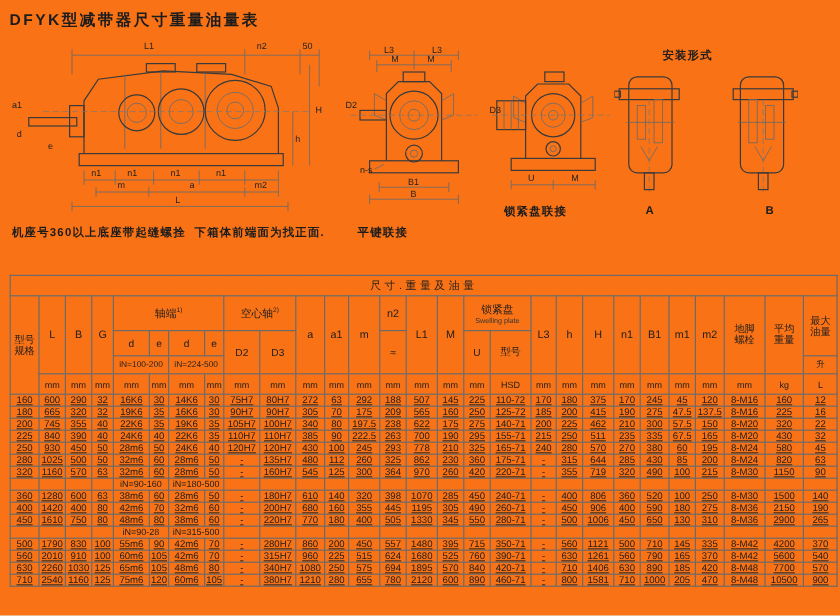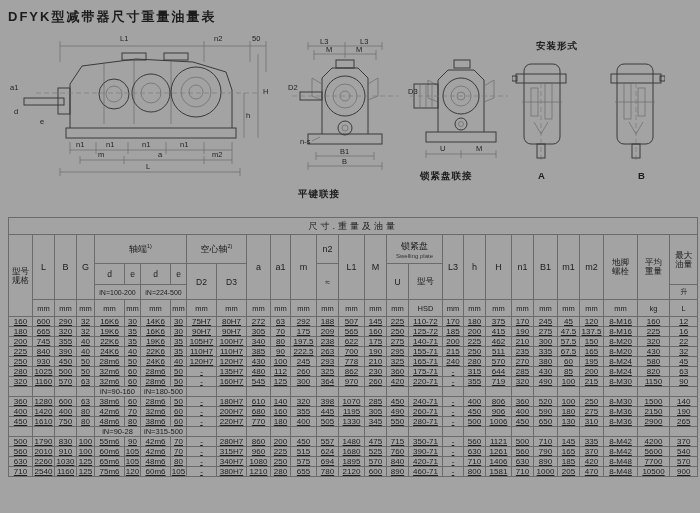--- a/index.html
+++ b/index.html
@@ -1,28 +1,28 @@
 <!DOCTYPE html>
 <html><head>
 <meta charset="utf-8">
 <style>
   html,body{margin:0;padding:0;background:#e8e8e8;}
-  #page{position:relative;width:700px;height:513px;background:#a3a3a3;color:#1c1c1c;
+  #page{position:relative;width:700px;height:513px;background:#f97316;color:#1c1c1c;
         font-family:"Liberation Sans","DejaVu Sans",sans-serif;overflow:hidden;}
   .abs{position:absolute;}
   #title{left:8px;top:8px;font-size:13px;font-weight:bold;letter-spacing:2px;}
   .caption{font-size:9.5px;font-weight:bold;letter-spacing:1px;}
   .dim{position:absolute;font-size:7.5px;color:#222;line-height:8px;white-space:nowrap;}
   svg{display:block;}
   svg .ln{stroke:#3a3a3a;fill:none;stroke-width:1;}
   svg .thin{stroke:#6a6a6a;fill:none;stroke-width:.7;}
   svg .dash{stroke:#777;fill:none;stroke-width:.6;stroke-dasharray:5 3;}
 
   
-  #spec-table{position:absolute;left:8px;top:217px;border-collapse:collapse;table-layout:fixed;width:684px;}
+  #spec-table{position:absolute;left:8px;top:229px;border-collapse:collapse;table-layout:fixed;width:684px;}
   #spec-table th,#spec-table td{border:1px solid #6b6b6b;padding:0;text-align:center;
        font-weight:normal;overflow:hidden;white-space:nowrap;}
   #spec-table{border:1px solid #3a3a3a;}
   tr.cap th{height:16px;font-size:9px;letter-spacing:3px;border-bottom:1px solid #6b6b6b;}
   tr.h1 th{height:28px;font-size:9px;}
   tr.h2 th{height:20px;font-size:8.5px;}
   tr.h3 th{height:14px;font-size:7px;}
   tr.hu th{height:16px;font-size:7.5px;}
   .en{font-size:6px;color:#333;line-height:6px;}
   .two{line-height:9px;font-size:8.5px;}
@@ -92,20 +92,21 @@
     <span class="dim" style="left:32px;top:86px;">e</span>
     <span class="dim" style="left:68px;top:109px;">n1</span>
     <span class="dim" style="left:98px;top:109px;">n1</span>
     <span class="dim" style="left:134px;top:109px;">n1</span>
     <span class="dim" style="left:172px;top:109px;">n1</span>
     <span class="dim" style="left:90px;top:119px;">m</span>
     <span class="dim" style="left:150px;top:119px;">a</span>
     <span class="dim" style="left:204px;top:119px;">m2</span>
     <span class="dim" style="left:138px;top:131px;">L</span>
   </div>
+  <div class="abs caption" style="left:10px;top:188px;">机座号360以上底座带起缝螺拴&nbsp;&nbsp;下箱体前端面为找正面.</div>
 
   <div class="abs" style="left:288px;top:38px;width:118px;height:150px;">
     <svg width="115" height="142" viewBox="0 0 115 142">
       <line class="thin" x1="20" y1="8" x2="94" y2="8"></line>
       <line class="thin" x1="20" y1="4" x2="20" y2="12"></line>
         <line class="thin" x1="57" y1="4" x2="57" y2="20"></line>
         <line class="thin" x1="94" y1="4" x2="94" y2="12"></line>
       <line class="thin" x1="26" y1="16" x2="88" y2="16"></line>
       <line class="thin" x1="26" y1="12" x2="26" y2="22"></line>
         <line class="thin" x1="88" y1="12" x2="88" y2="22"></line>
@@ -161,21 +162,21 @@
       <line class="thin" x1="18" y1="104" x2="18" y2="112"></line>
       <line class="thin" x1="53" y1="104" x2="53" y2="112"></line>
       <line class="thin" x1="88" y1="104" x2="88" y2="112"></line>
     </svg>
     <span class="dim" style="left:0px;top:42px;">D3</span>
     <span class="dim" style="left:32px;top:99px;">U</span>
     <span class="dim" style="left:68px;top:99px;">M</span>
   </div>
   <div class="abs caption" style="left:420px;top:170px;">锁紧盘联接</div>
 
-  <div class="abs caption" style="left:536px;top:40px;">安装形式</div>
+  <div class="abs caption" style="left:552px;top:40px;">安装形式</div>
   <div class="abs" style="left:512px;top:58px;width:62px;height:110px;">
     <svg width="60" height="108" viewBox="0 0 60 108">
       <rect class="ln" x="12" y="6" width="36" height="80" rx="7"></rect>
       <rect class="ln" x="4" y="16" width="50" height="9"></rect>
       <rect class="ln" x="0" y="18" width="5" height="5"></rect>
       <rect class="thin" x="19" y="30" width="7" height="28"></rect>
       <rect class="thin" x="33" y="25" width="7" height="36"></rect>
       <line class="dash" x1="29" y1="25" x2="29" y2="104"></line>
       <path class="thin" d="M22 64 L29 76 L36 64"></path>
       <rect class="ln" x="25" y="86" width="8" height="14"></rect>
@@ -695,21 +696,21 @@
           <td>90</td>
           <td>42m6</td>
           <td>70</td>
           <td>-</td>
           <td>280H7</td>
           <td>860</td>
           <td>200</td>
           <td>450</td>
           <td>557</td>
           <td>1480</td>
-          <td>475</td>
+          <td>395</td>
           <td>715</td>
           <td>350-71</td>
           <td>-</td>
           <td>560</td>
           <td>1121</td>
           <td>500</td>
           <td>710</td>
           <td>145</td>
           <td>335</td>
           <td>8-M42</td>

